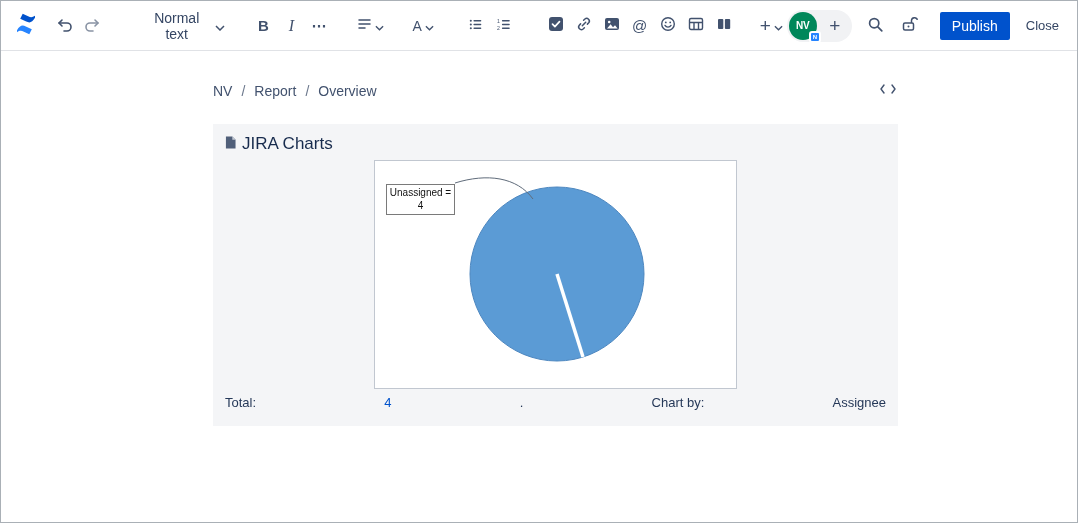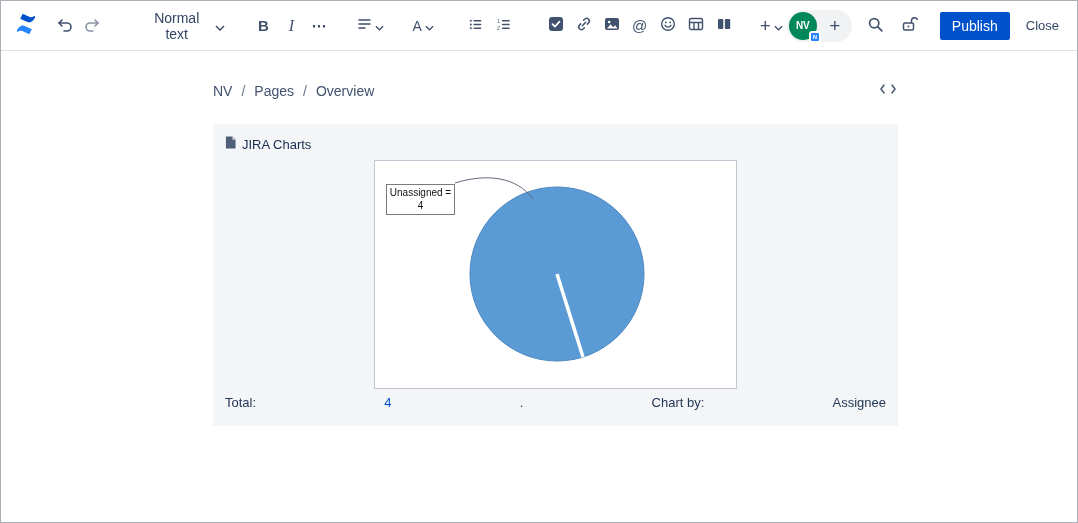--- a/index.html
+++ b/index.html
@@ -33,21 +33,21 @@
   .content-inner { width:685px; margin-left:212px; padding-top:30px; }
   .breadcrumb-row { display:flex; align-items:center; justify-content:space-between; }
   .breadcrumb { display:flex; align-items:center; gap:9px; font-size:14px; color:#42526e; }
   .crumb { color:#42526e; text-decoration:none; cursor:pointer; }
   .crumb-sep { color:#6b778c; }
   .expand-btn { border:none; background:transparent; cursor:pointer; padding:2px; display:flex; align-items:center; }
   .page-title { margin-top:42px; font-size:27px; font-weight:500; color:#172b4d; cursor:text; }
 
   
   .macro { margin-top:24px; background:#f4f5f7; padding:12px 12px 16px; cursor:pointer; }
-  .macro-header { display:flex; align-items:center; gap:6px; font-size:13px; color:#172b4d; height:16px; }
+  .macro-header { display:flex; align-items:center; gap:6px; font-size:17px; color:#172b4d; height:16px; }
   .chart-panel { position:relative; width:363px; height:229px; margin:8px auto 0; background:#fff; border:1px solid #c1c7d0; }
   .pie-svg { position:absolute; left:0; top:0; }
   .pie-label-box { position:absolute; left:11px; top:23px; width:69px; background:#fff; border:1px solid #7a7a7a; font-size:10px; line-height:1.25; text-align:center; padding:2px 1px; color:#111; }
   .chart-caption { margin-top:6px; text-align:center; font-size:13px; color:#253858; display:flex; justify-content:space-between; gap:4px; }
   .caption-blue { color:#0052cc; }
 </style>
 </head>
 <body>
 
 <div class="window">
@@ -237,21 +237,21 @@
     </div>
   </header>
 
   <main class="content">
     <div class="content-inner">
 
       <div class="breadcrumb-row">
         <nav class="breadcrumb">
           <a class="crumb">NV</a>
           <span class="crumb-sep">/</span>
-          <a class="crumb">Pages</a>
+          <a class="crumb">Report</a>
           <span class="crumb-sep">/</span>
           <a class="crumb">Overview</a>
         </nav>
         <button class="expand-btn">
           <span>
             <svg width="16" height="12" viewBox="0 0 16 12" fill="none" stroke="#42526e" stroke-width="1.4" stroke-linecap="round" stroke-linejoin="round">
               <path d="M4 2L1 6l3 4"></path>
                 <path d="M12 2l3 4-3 4"></path>
             </svg>
           </span>

